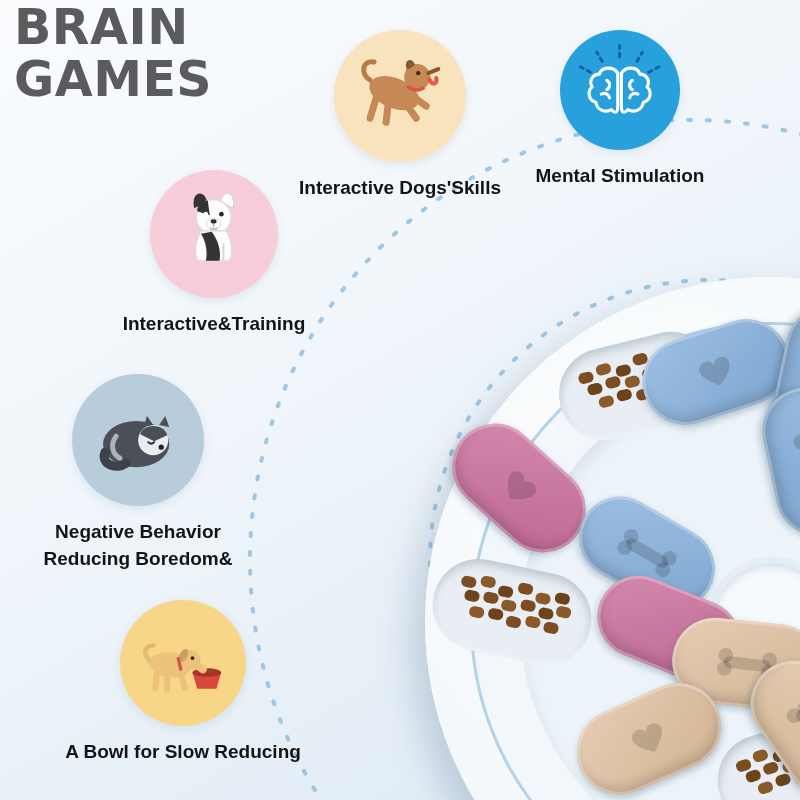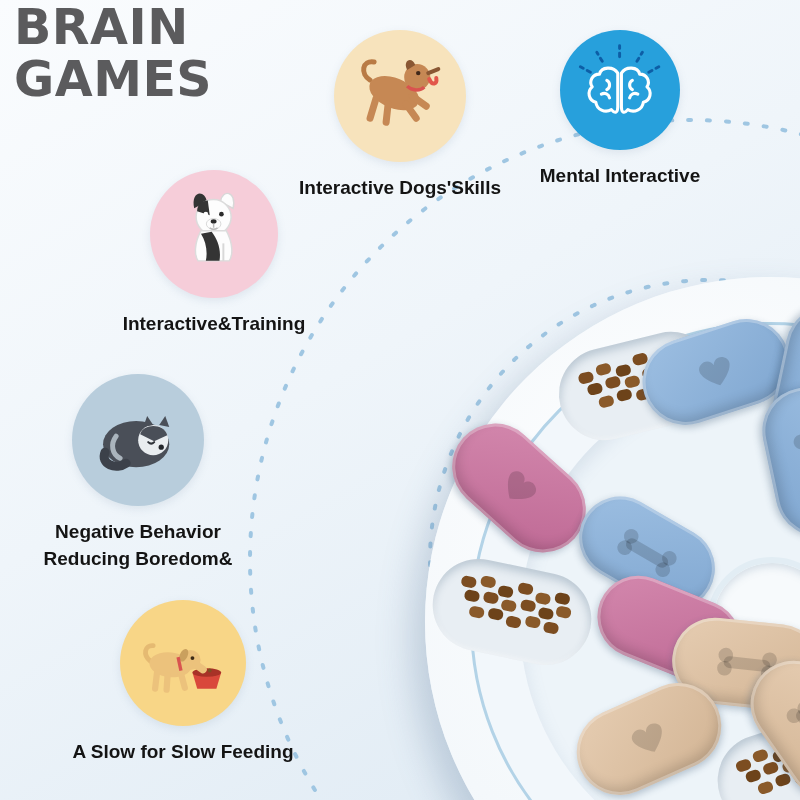--- a/index.html
+++ b/index.html
@@ -122,21 +122,21 @@
         <g fill="none" stroke="#ffffff" stroke-width="3.4" stroke-linecap="round" stroke-linejoin="round">
           <path d="M48 32 C43 24 30 25 28 33 C20 33 16 41 20 47 C14 52 16 62 24 64 C25 72 34 76 41 72 C45 77 48 75 48 69 Z"></path>
           <path d="M52 32 C57 24 70 25 72 33 C80 33 84 41 80 47 C86 52 84 62 76 64 C75 72 66 76 59 72 C55 77 52 75 52 69 Z"></path>
           <path d="M36 40 C40 42 40 48 36 50"></path>
           <path d="M64 40 C60 42 60 48 64 50"></path>
           <path d="M30 55 C34 53 38 55 39 59"></path>
           <path d="M70 55 C66 53 62 55 61 59"></path>
         </g>
       </svg>
     </div>
-    <div class="label">Mental Interactive</div>
+    <div class="label">Mental Stimulation</div>
   </div>
 
   <div class="feature f3">
     <div class="fcircle">
       <svg viewBox="0 0 100 100">
         <path d="M30 24 C26 6 41 4 43 17 Z" fill="#343434"></path>
         <path d="M57 17 C59 4 74 6 70 24 Z" fill="#fdfdfd" stroke="#d8d8d8" stroke-width="1.5"></path>
         <circle cx="50" cy="33" r="18" fill="#fdfdfd" stroke="#dcdcdc" stroke-width="1.5"></circle>
         <path d="M33 27 C33 20 38 16 44 16 L46 31 Z" fill="#343434"></path>
         <circle cx="42" cy="30" r="2.4" fill="#ffffff"></circle>
@@ -184,21 +184,21 @@
         <path d="M23 60 L21 77" stroke="#ecc27c" stroke-width="6.5" stroke-linecap="round"></path>
         <path d="M34 63 L33 78" stroke="#ecc27c" stroke-width="6.5" stroke-linecap="round"></path>
         <path d="M48 61 L52 76" stroke="#ecc27c" stroke-width="6.5" stroke-linecap="round"></path>
         <circle cx="58" cy="47" r="10.5" fill="#ecc27c"></circle>
         <ellipse cx="51" cy="42" rx="4" ry="7" fill="#caa05e" transform="rotate(25 51 42)"></ellipse>
         <path d="M64 52 L71 57" stroke="#ecc27c" stroke-width="8" stroke-linecap="round"></path>
         <path d="M45 44 L48 58" stroke="#d9534f" stroke-width="3.5"></path>
         <circle cx="60" cy="45" r="2" fill="#3c2a16"></circle>
       </svg>
     </div>
-    <div class="label">A Slow for Slow Feeding</div>
+    <div class="label">A Bowl for Slow Reducing</div>
   </div>
 
   <div class="product">
     <div class="tray-outer"></div>
     <div class="tray-inner"></div>
     <div class="tray-face"></div>
 
     <div class="well w1">
       <div class="kibble"></div>
     </div>

